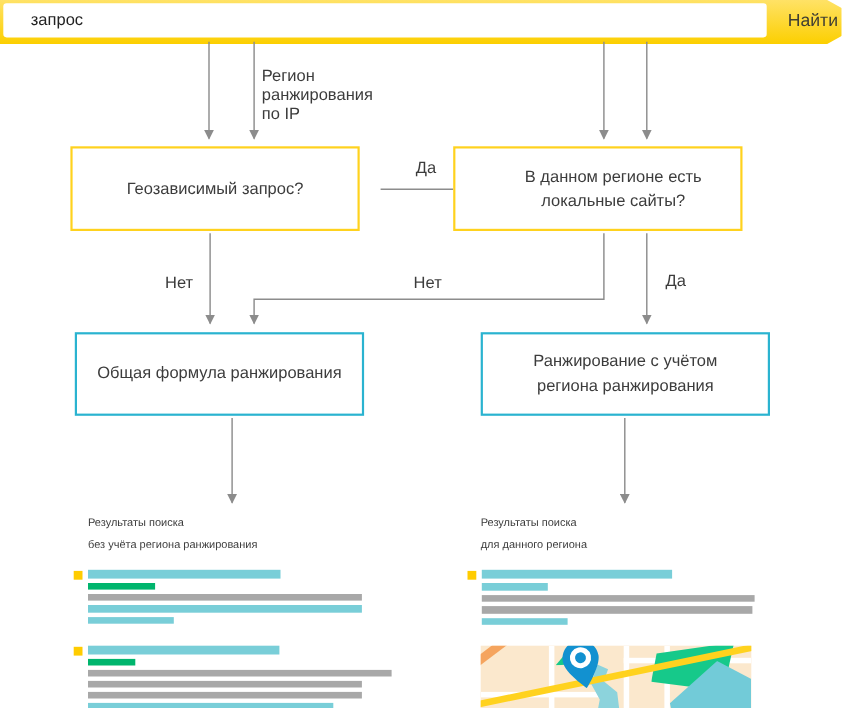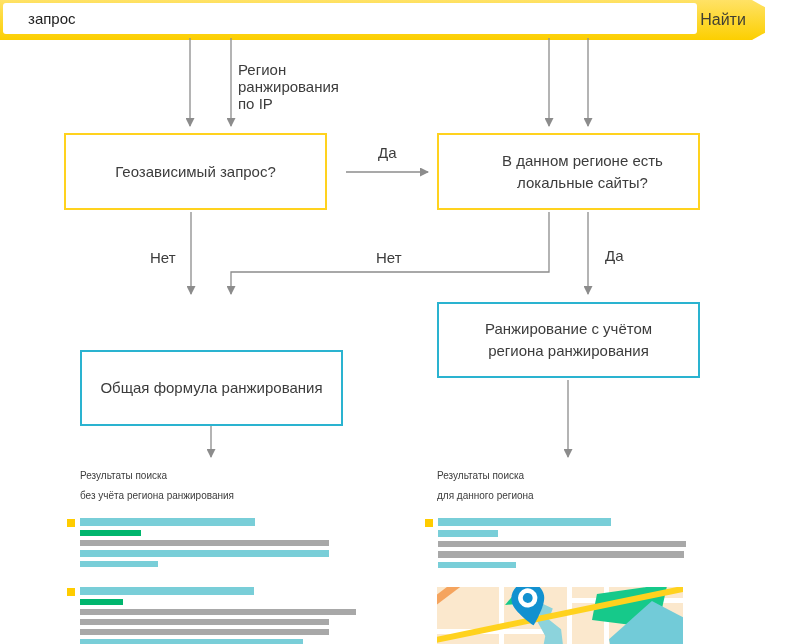--- a/index.html
+++ b/index.html
@@ -16,21 +16,21 @@
     background:linear-gradient(#ffe266,#fccf00);
     clip-path:polygon(0 0,752px 0,788px 50%,752px 100%,0 100%);
   }
   .search-input {
     position:absolute; left:3px; top:3px; width:694px; height:31px;
     border:none; border-radius:3px; background:#fff;
     font:15px "Liberation Sans","DejaVu Sans",sans-serif; color:#222;
     padding:0 10px 0 25px; outline:none;
   }
   .search-btn {
-    position:absolute; left:684px; top:0; width:78px; height:40px;
+    position:absolute; left:700px; top:0; width:78px; height:40px;
     background:transparent; border:none; cursor:pointer;
     font:16px "Liberation Sans","DejaVu Sans",sans-serif; color:#403f33;
   }
 
   
   svg.connectors { position:absolute; left:0; top:0; pointer-events:none; }
 
   
   .fbox {
     position:absolute; width:263px; background:#fff;
@@ -97,24 +97,24 @@
 
   <div class="flabel" style="left:238px; top:61px; width:100px;">Регион ранжирования по IP</div>
   <div class="flabel" style="left:378px; top:144px;">Да</div>
   <div class="flabel" style="left:150px; top:249px;">Нет</div>
   <div class="flabel" style="left:376px; top:249px;">Нет</div>
   <div class="flabel" style="left:605px; top:247px;">Да</div>
 
   <div class="fbox yellow" style="left:64px;">
     <div class="inner">Геозависимый запрос?</div>
   </div>
-  <div class="fbox yellow" style="left:437px;padding-left:28px;">
+  <div class="fbox yellow" style="left:412px;padding-left:28px;">
     <div class="inner" style="max-width:185px;">В данном регионе есть локальные сайты?</div>
   </div>
-  <div class="fbox teal" style="left:80px;margin-top:48px;">
+  <div class="fbox teal" style="left:68px;">
     <div class="inner" style="max-width:240px;">Общая формула ранжирования</div>
   </div>
   <div class="fbox teal" style="left:437px;">
     <div class="inner">Ранжирование с учётом региона ранжирования</div>
   </div>
 
   <div class="caption" style="left:80px;">
     <div>Результаты поиска</div>
     <div>без учёта региона ранжирования</div>
   </div>

